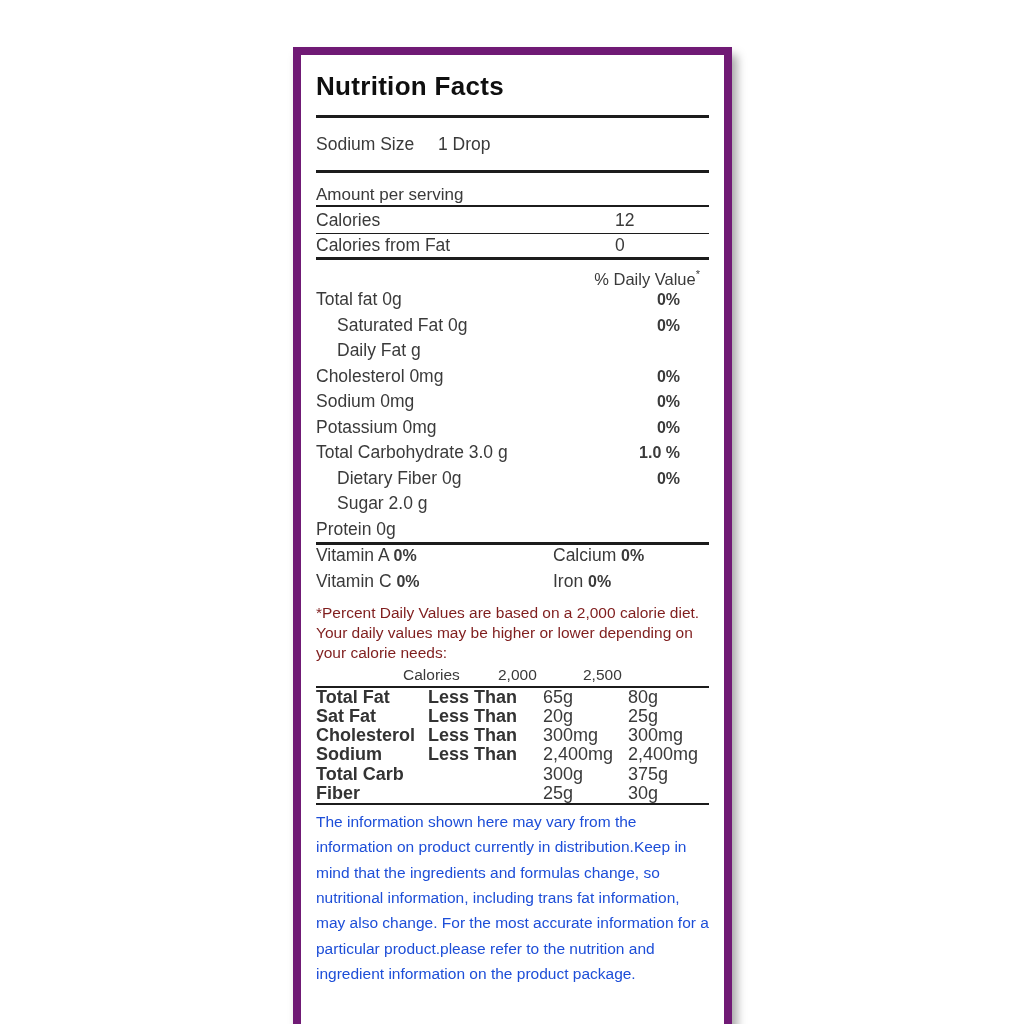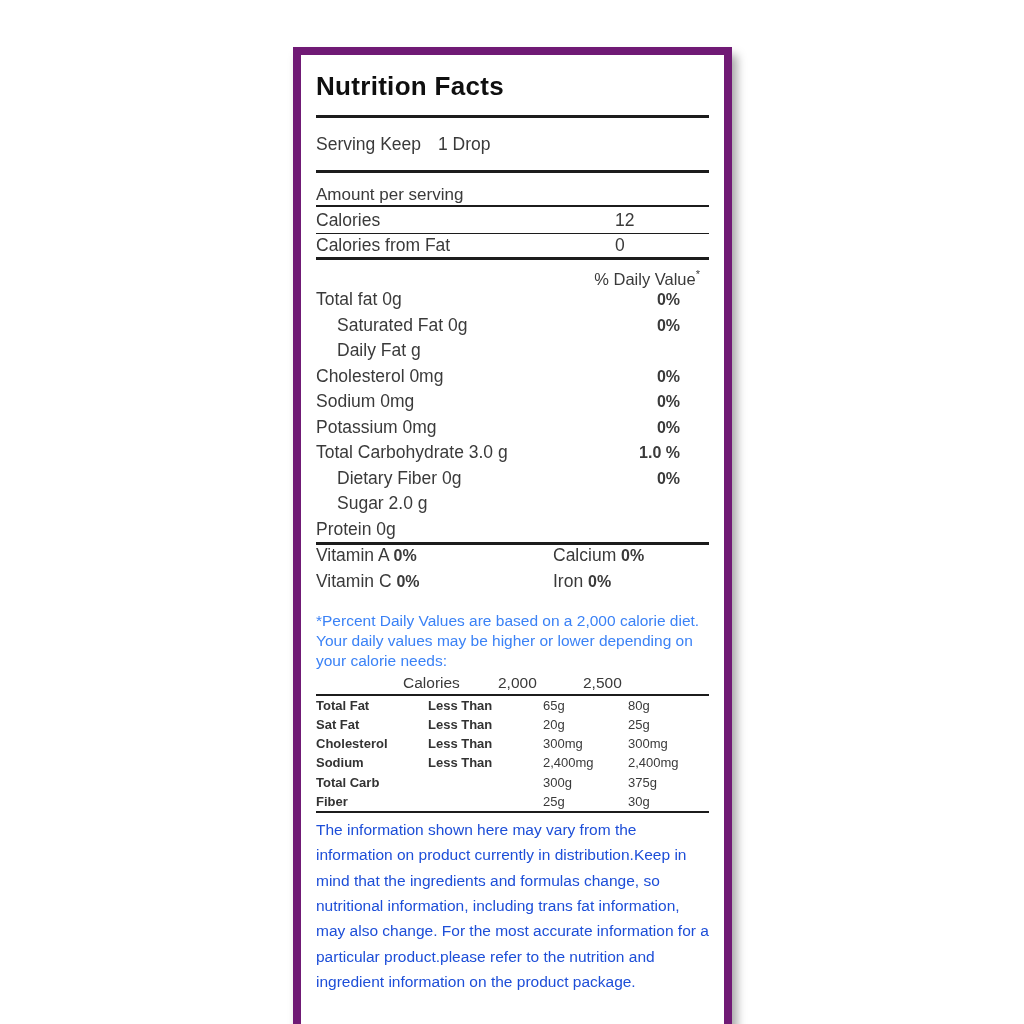--- a/index.html
+++ b/index.html
@@ -92,60 +92,60 @@
     grid-template-columns: 237px auto;
     height: 25.5px;
     line-height: 19px;
     font-size: 17.5px;
   }
   .vit-row b { font-size: 16px; }
 
   .footnote {
     font-size: 15.5px;
     line-height: 20px;
-    margin-top: 12px;
-    color: #3b82f6;
+    margin-top: 4px;
+    color: #7f1d1d;
   }
   .ref-header {
     position: relative;
     height: 23px;
     line-height: 23px;
     font-size: 15.5px;
   }
   .ref-header .h1 { position: absolute; left: 87px; }
   .ref-header .h2 { position: absolute; left: 182px; }
   .ref-header .h3 { position: absolute; left: 267px; }
 
   .ref-row {
     display: grid;
     grid-template-columns: 112px 115px 85px auto;
     height: 19.3px;
     line-height: 19.3px;
-    font-size: 13px;
+    font-size: 18px;
   }
   .ref-row .b { font-weight: bold; color: #333333; }
 
   .disclaimer {
     font-size: 15.5px;
     line-height: 25.4px;
     margin-top: 4px;
     color: #1d4ed8;
   }
 </style>
 </head>
 <body>
 
 <div class="stage">
   <div class="label-box">
 
     <div class="title">Nutrition Facts</div>
     <hr class="rule thick">
 
     <div class="serving-row">
-      <span class="s-label">Serving Keep</span>
+      <span class="s-label">Sodium Size</span>
       <span>1 Drop</span>
     </div>
     <hr class="rule thick">
 
     <div class="amount-row">Amount per serving</div>
     <hr class="rule thin">
 
     <div class="cal-row">
       <span>Calories</span>
       <span class="cal-value">12</span>

